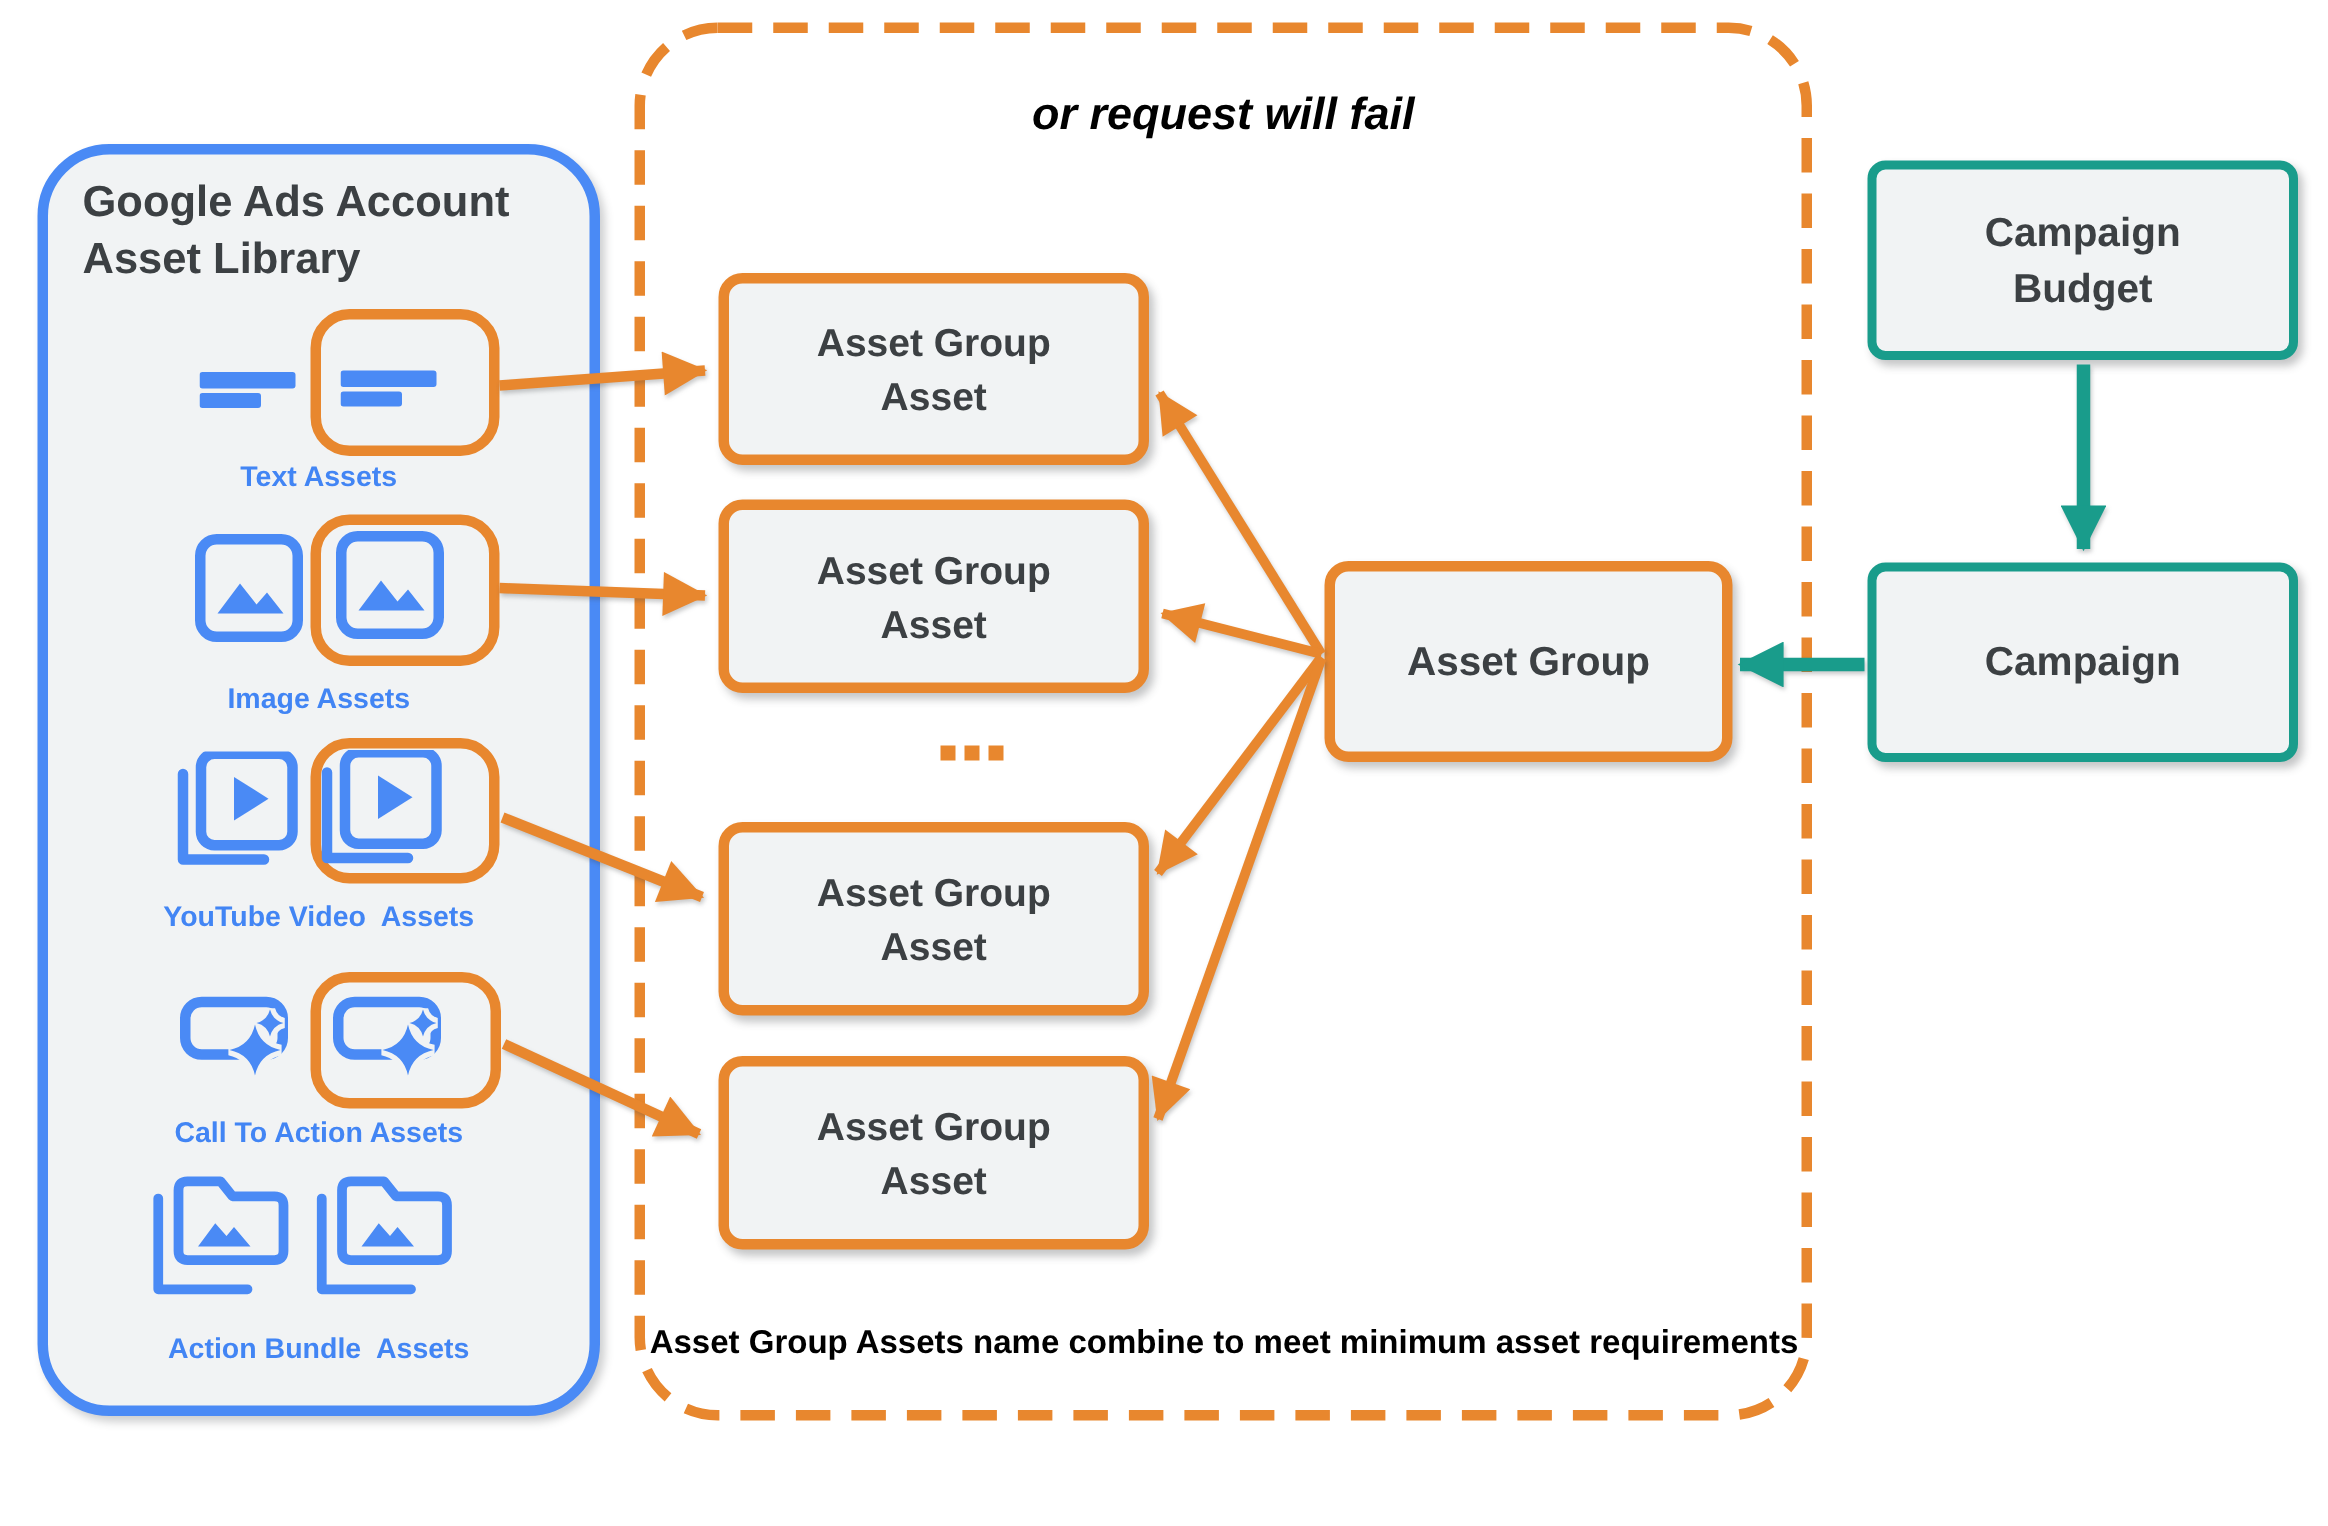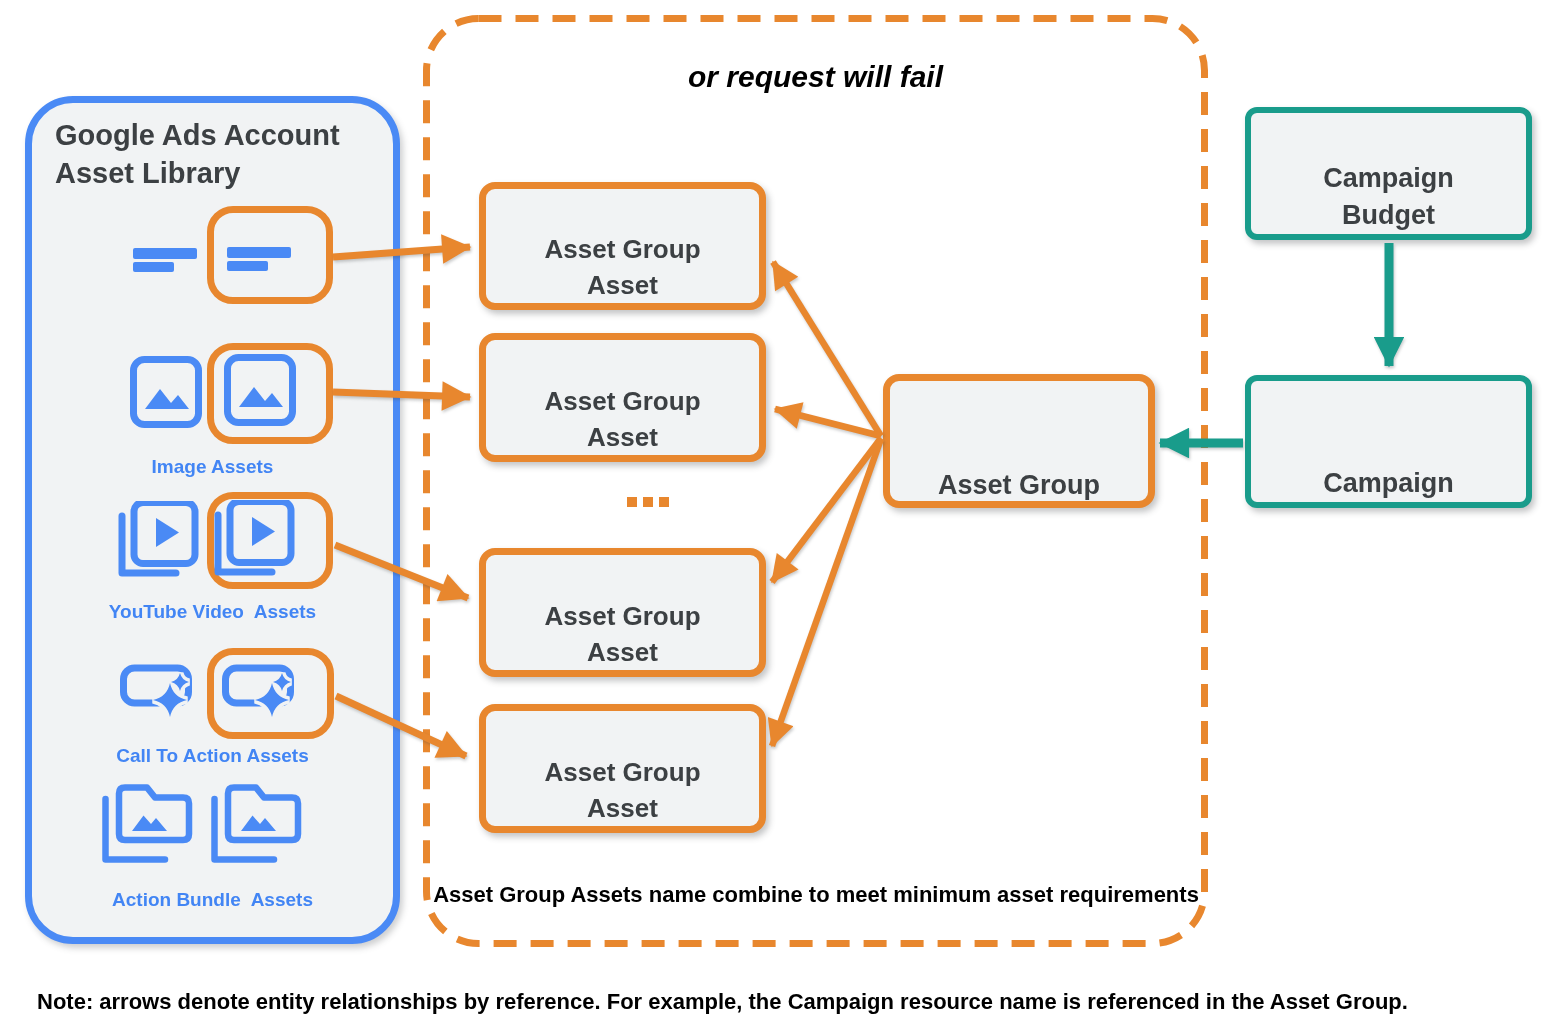--- a/index.html
+++ b/index.html
@@ -28,21 +28,21 @@
     box-shadow:3px 4px 6px rgba(60,64,67,.25);}
   .group{position:absolute;inset:0;z-index:2;}
   .lib-title{position:absolute;left:25px;top:116px;width:375px;box-sizing:border-box;padding:0 30px;
     text-align:left;font-size:29px;font-weight:bold;line-height:38px;color:var(--text_dark);}
   .lib-label{position:absolute;left:25px;width:375px;text-align:center;font-size:19px;font-weight:bold;
     color:var(--label_blue);white-space:pre;}
   .abs-icon{position:absolute;}
   .icon-frame{position:absolute;box-sizing:border-box;border:7px solid var(--orange);border-radius:26px;}
 
   
-  .node{position:absolute;box-sizing:border-box;display:flex;align-items:flex-end;justify-content:center;
+  .node{position:absolute;box-sizing:border-box;display:flex;align-items:center;justify-content:center;
     background:var(--box_fill);color:var(--text_dark);font-weight:bold;text-align:center;z-index:2;
     box-shadow:3px 4px 6px rgba(60,64,67,.3);}
   .aga{left:479px;width:287px;height:129px;border:7px solid var(--orange);border-radius:16px;
     font-size:26px;line-height:36px;}
   .aga span{width:175px;}
   .asset-group{left:883px;top:374px;width:272px;height:134px;border:7px solid var(--orange);
     border-radius:16px;font-size:27px;}
   .teal-node{left:1245px;width:287px;height:133px;border:6px solid var(--teal);border-radius:12px;
     font-size:27px;line-height:37px;}
   .teal-node span{width:210px;}
@@ -101,20 +101,21 @@
   <div class="group">
     <div class="lib-title">Google Ads Account Asset Library</div>
 
     <svg class="abs-icon" style="left:133px;top:247px" width="70" height="30">
         <use href="#sym-text"></use>
       </svg>
     <div class="icon-frame" style="left:207px;top:206px;width:126px;height:98px"></div>
     <svg class="abs-icon" style="left:227px;top:246px" width="70" height="30">
         <use href="#sym-text"></use>
       </svg>
+    <div class="lib-label" style="top:308px">Text Assets</div>
 
     <svg class="abs-icon" style="left:130px;top:356px" width="72" height="72">
         <use href="#sym-image"></use>
       </svg>
     <div class="icon-frame" style="left:207px;top:343px;width:126px;height:101px"></div>
     <svg class="abs-icon" style="left:224px;top:354px" width="72" height="72">
         <use href="#sym-image"></use>
       </svg>
     <div class="lib-label" style="top:456px">Image Assets</div>
 
@@ -173,21 +174,20 @@
   <div class="node asset-group">
       <span>Asset Group</span>
     </div>
   <div class="node teal-node" style="top:107px">
       <span>Campaign Budget</span>
     </div>
   <div class="node teal-node" style="top:375px">
       <span>Campaign</span>
     </div>
 
-  <div class="note">Note: arrows denote entity relationships by reference. For example, the Campaign resource name is referenced in the Asset Group.</div>
 
   <svg class="layer arrows">
     <defs>
       <marker id="mo" viewBox="0 0 10 10" markerUnits="strokeWidth" markerWidth="4.6" markerHeight="4.2" refX="9.5" refY="5" orient="auto">
         <path d="M0,0 L10,5 L0,10 Z" class="fo"></path>
       </marker>
       <marker id="mt" viewBox="0 0 10 10" markerUnits="strokeWidth" markerWidth="3.8" markerHeight="3.4" refX="9.5" refY="5" orient="auto">
         <path d="M0,0 L10,5 L0,10 Z" class="ft"></path>
       </marker>
     </defs>

